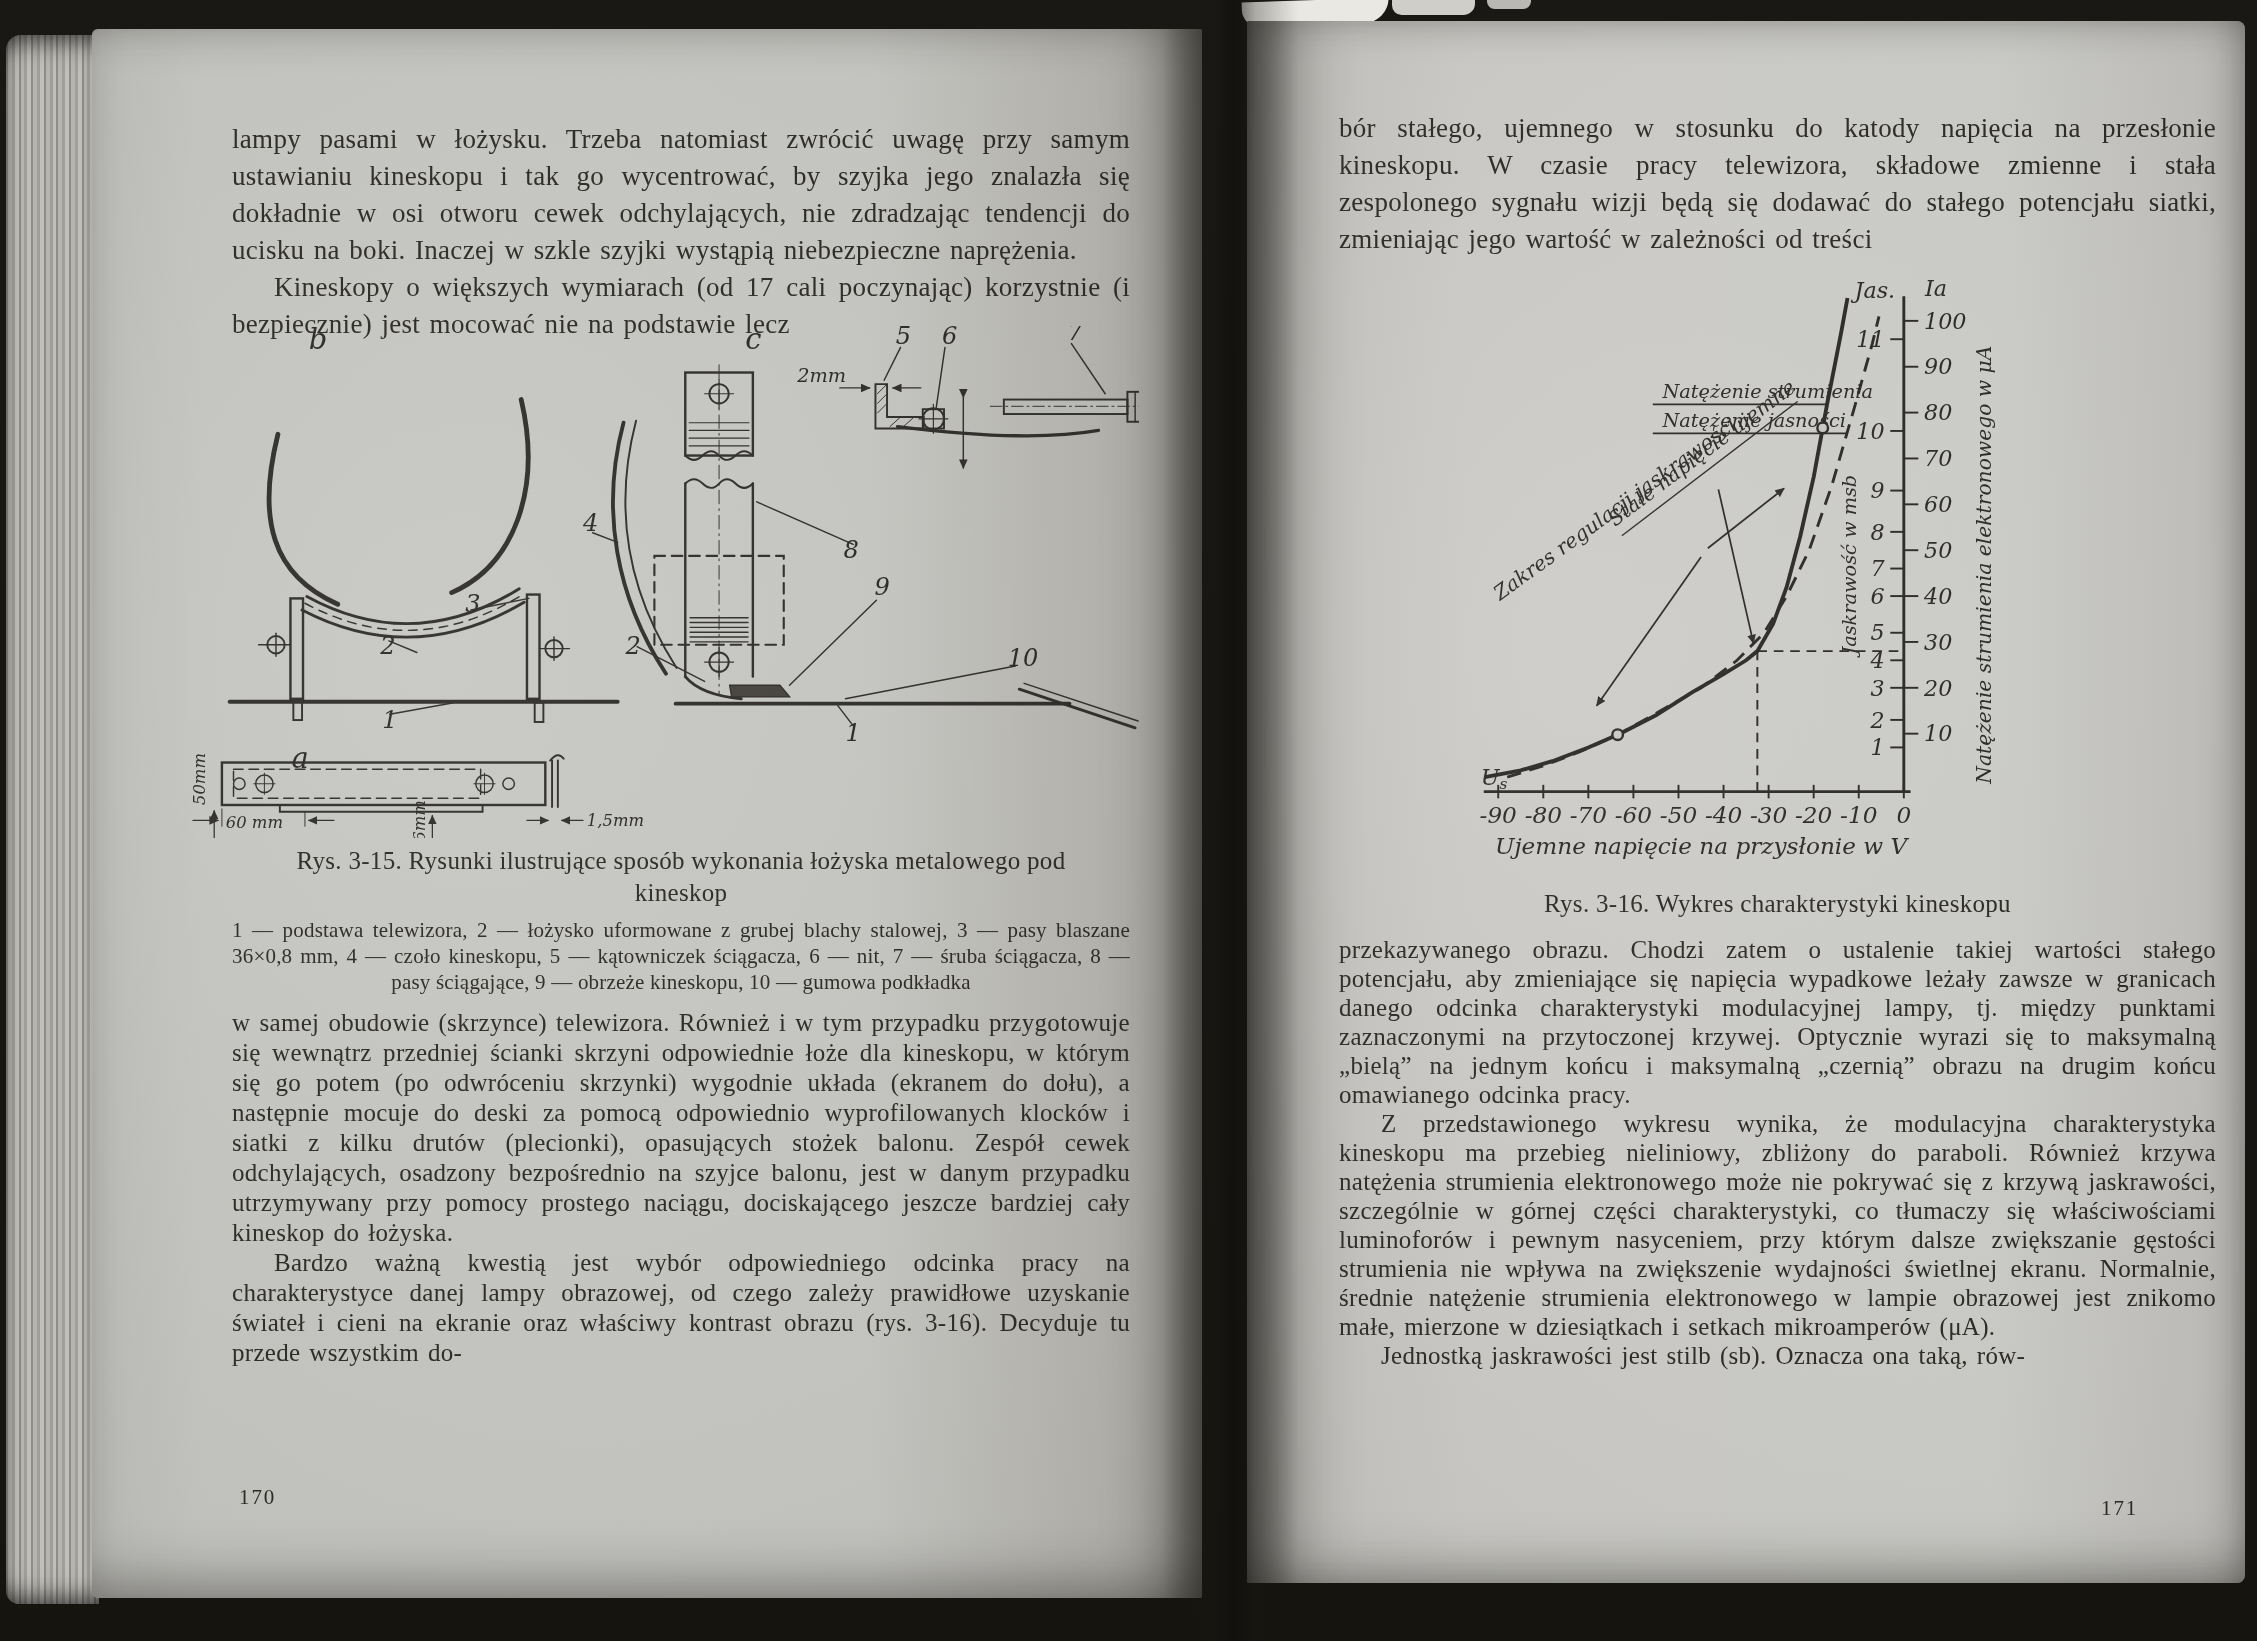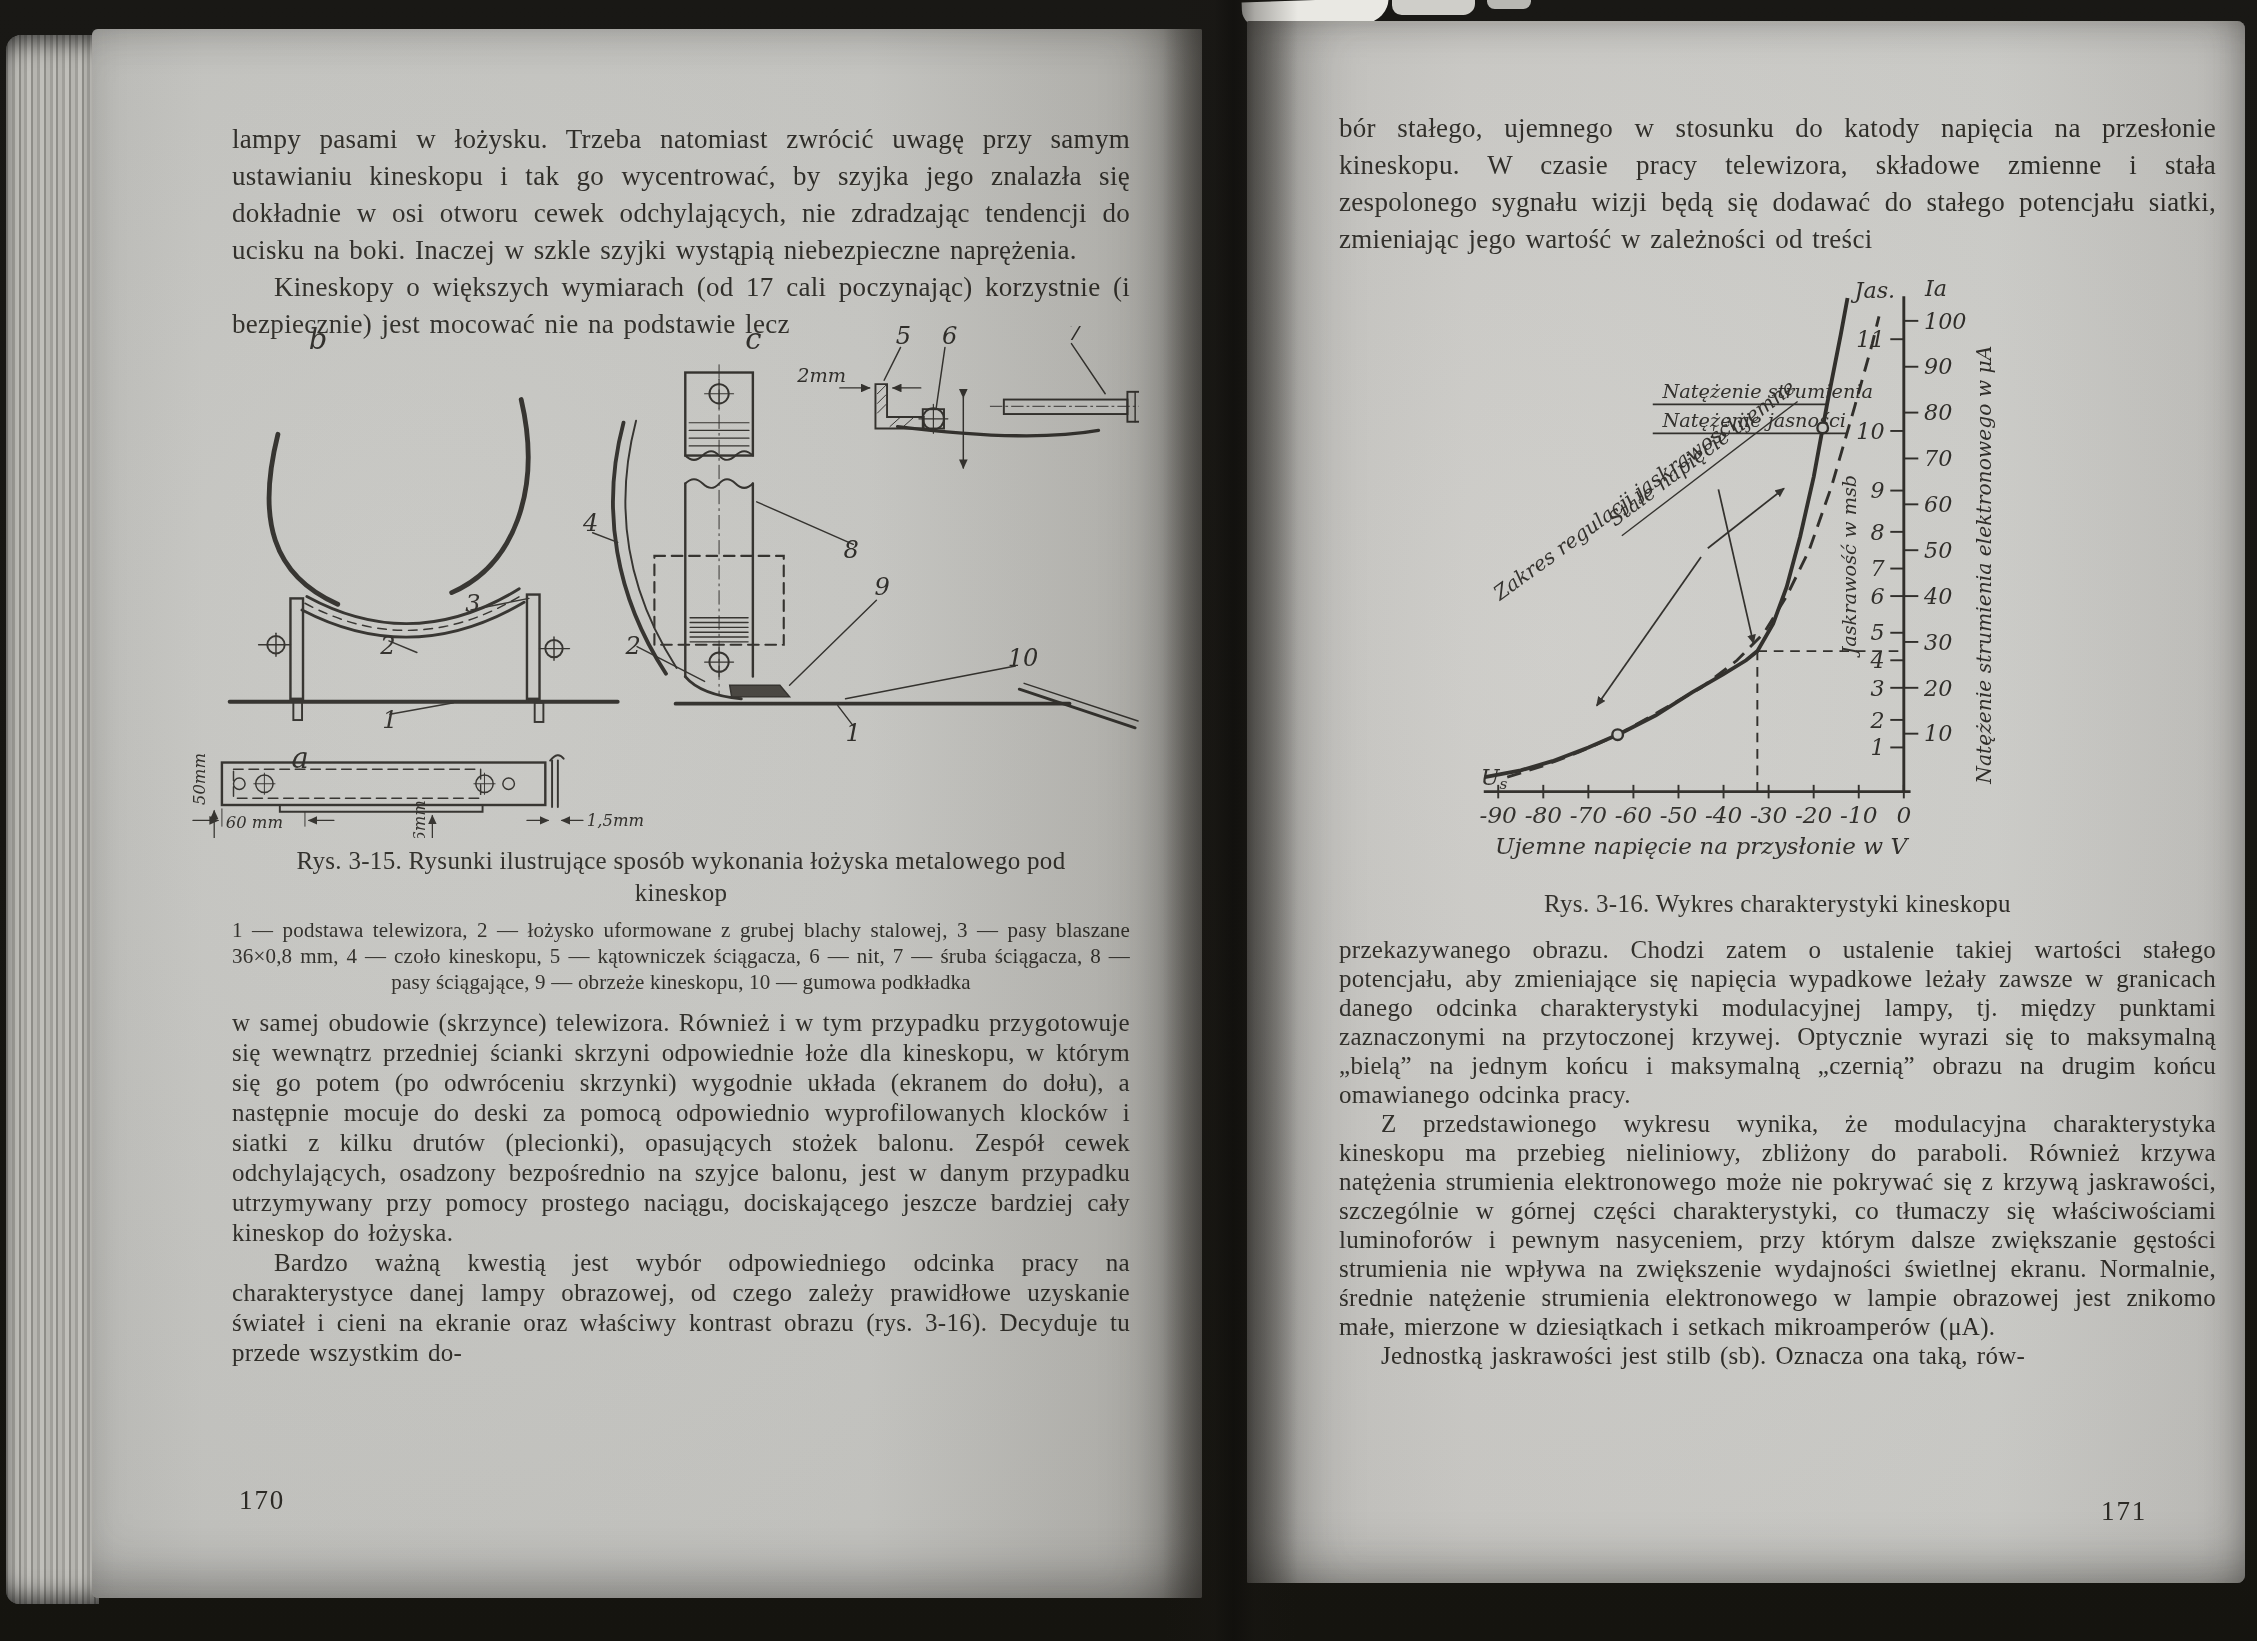--- a/index.html
+++ b/index.html
@@ -26,21 +26,21 @@
   #sliver-2{left:1392px;top:0;width:83px;height:14.5px;background:#cfcec9;border-radius:0 0 11.6px 9.7px;}
   #sliver-3{left:1487px;top:0;width:44px;height:8.7px;background:#b9b8b3;border-radius:0 0 7.7px 7.7px;}
   #gutter{left:1163px;top:0;width:135px;height:1641px;pointer-events:none;
      background:linear-gradient(90deg,rgba(25,23,20,0) 0%,rgba(25,23,20,.38) 38%,rgba(15,14,12,.62) 52%,rgba(25,23,20,.30) 68%,rgba(25,23,20,0) 100%);}
   .para{text-align:justify;font-size:27px;line-height:37px;letter-spacing:0.3px;word-spacing:2.4px;}
   .indent{text-indent:42px;}
   .compact{font-size:25px;line-height:30px;}
   .compact-r{font-size:25px;line-height:29px;}
   .fig-caption{text-align:center;font-size:25px;line-height:32px;letter-spacing:0.3px;}
   .fig-legend{font-size:21px;line-height:26px;text-align:justify;text-align-last:center;letter-spacing:0.2px;}
-  .pagenum{position:absolute;font-size:27px;letter-spacing:1.9px;text-align:center;}
+  .pagenum{position:absolute;font-size:21px;letter-spacing:1.9px;text-align:center;}
   #pagenum-left{left:147px;top:1456px;}
   #pagenum-right{left:854px;top:1475px;}
   svg text{font-family:"DejaVu Serif","Liberation Serif",serif;font-style:italic;fill:#2b2925;}
   #fig315{display:block;margin:-17.4px 0 0 -68px;}
   #chart-wrap{margin:17.4px 0 0 53px;}
   .grain{position:absolute;inset:0;pointer-events:none;
      background:radial-gradient(ellipse at 30% 40%,rgba(255,255,255,.05),rgba(0,0,0,.05));}
 </style>
 </head>
 <body>

